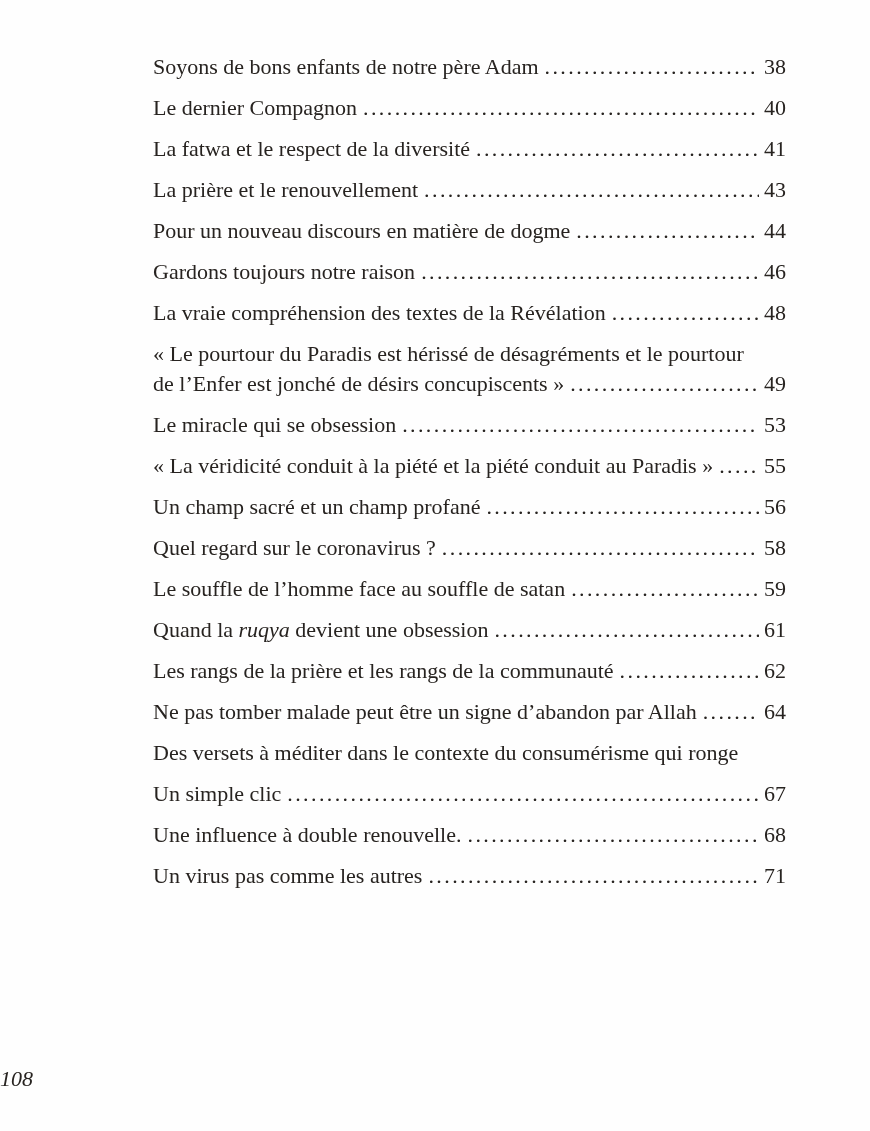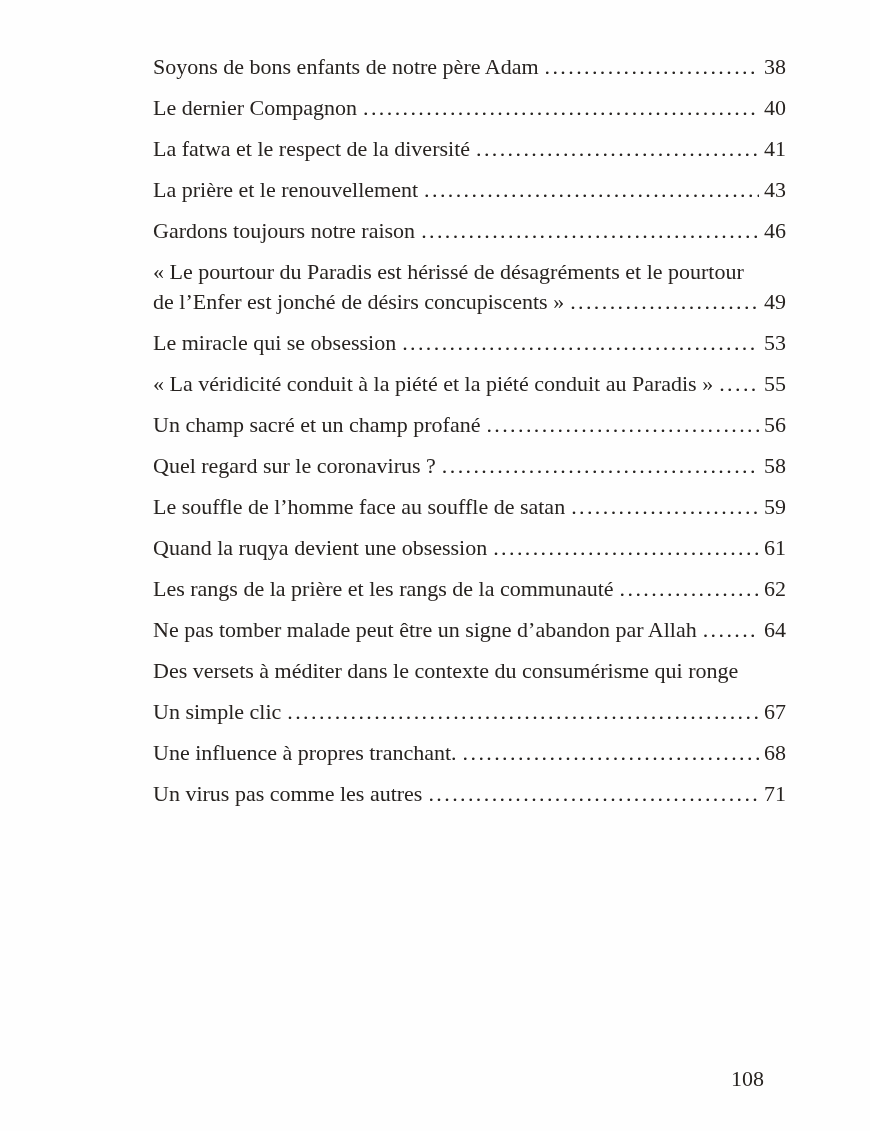--- a/index.html
+++ b/index.html
@@ -30,43 +30,45 @@
   }
   .entry-row {
     display: flex;
     align-items: baseline;
   }
   .entry-title {
     white-space: nowrap;
     flex: 0 1 auto;
   }
   .it {
+    font-style: italic;
   }
   .leader {
     flex: 1 1 10px;
     min-width: 8px;
     overflow: hidden;
     white-space: nowrap;
     margin: 0 5px 0 6px;
   }
   .leader::after {
     content: "..........................................................................................................................";
     letter-spacing: 2.4px;
   }
   .pagenum {
     flex: 0 0 auto;
   }
   .footer {
     position: absolute;
     left: 0;
     top: 1064px;
     width: 764px;
-    text-align: right;
+    text-align: left;
     font-size: 22px;
     line-height: 30px;
+    font-style: italic;
   }
 </style>
 </head>
 <body style="background: rgb(254, 254, 254); color: rgb(39, 35, 32);">
 
 <main class="toc">
   <section>
       <div class="entry">
         <div class="entry-row">
           <span class="entry-title"><span>Soyons de bons enfants de notre père Adam</span></span>
@@ -90,26 +92,40 @@
       </div>
       <div class="entry">
         <div class="entry-row">
           <span class="entry-title"><span>La prière et le renouvellement</span></span>
           <span class="leader"></span>
           <span class="pagenum">43</span>
         </div>
       </div>
       <div class="entry">
         <div class="entry-row">
+          <span class="entry-title"><span>Pour un nouveau discours en matière de dogme</span></span>
+          <span class="leader"></span>
+          <span class="pagenum">44</span>
+        </div>
+      </div>
+      <div class="entry">
+        <div class="entry-row">
           <span class="entry-title"><span>Gardons toujours notre raison</span></span>
           <span class="leader"></span>
           <span class="pagenum">46</span>
         </div>
       </div>
       <div class="entry">
+        <div class="entry-row">
+          <span class="entry-title"><span>La vraie compréhension des textes de la Révélation</span></span>
+          <span class="leader"></span>
+          <span class="pagenum">48</span>
+        </div>
+      </div>
+      <div class="entry">
         <div class="entry-line1"><span>« Le pourtour du Paradis est hérissé de désagréments et le pourtour</span></div>
         <div class="entry-row">
           <span class="entry-title"><span>de l’Enfer est jonché de désirs concupiscents »</span></span>
           <span class="leader"></span>
           <span class="pagenum">49</span>
         </div>
       </div>
       <div class="entry">
         <div class="entry-row">
           <span class="entry-title"><span>Le miracle qui se obsession</span></span>
@@ -171,21 +187,21 @@
       </div>
       <div class="entry">
         <div class="entry-row">
           <span class="entry-title"><span>Un simple clic</span></span>
           <span class="leader"></span>
           <span class="pagenum">67</span>
         </div>
       </div>
       <div class="entry">
         <div class="entry-row">
-          <span class="entry-title"><span>Une influence à propres tranchant.</span></span>
+          <span class="entry-title"><span>Une influence à double renouvelle.</span></span>
           <span class="leader"></span>
           <span class="pagenum">68</span>
         </div>
       </div>
       <div class="entry">
         <div class="entry-row">
           <span class="entry-title"><span>Un virus pas comme les autres</span></span>
           <span class="leader"></span>
           <span class="pagenum">71</span>
         </div>

